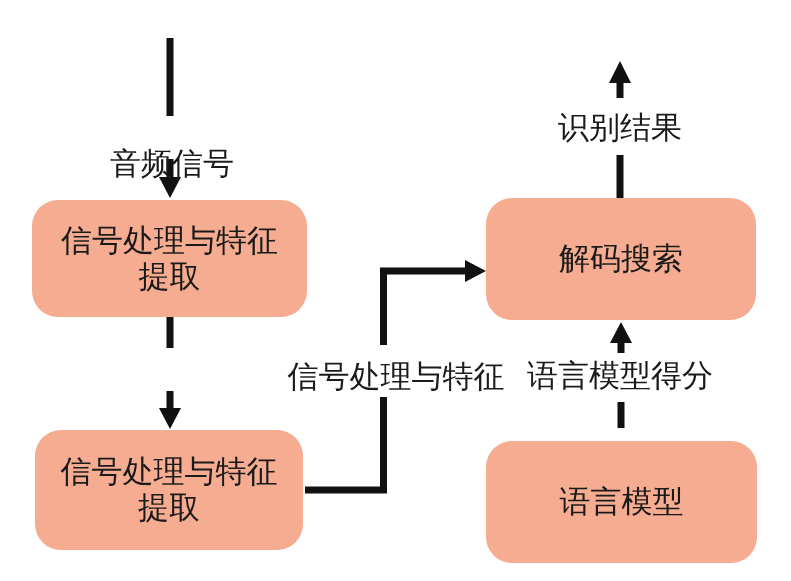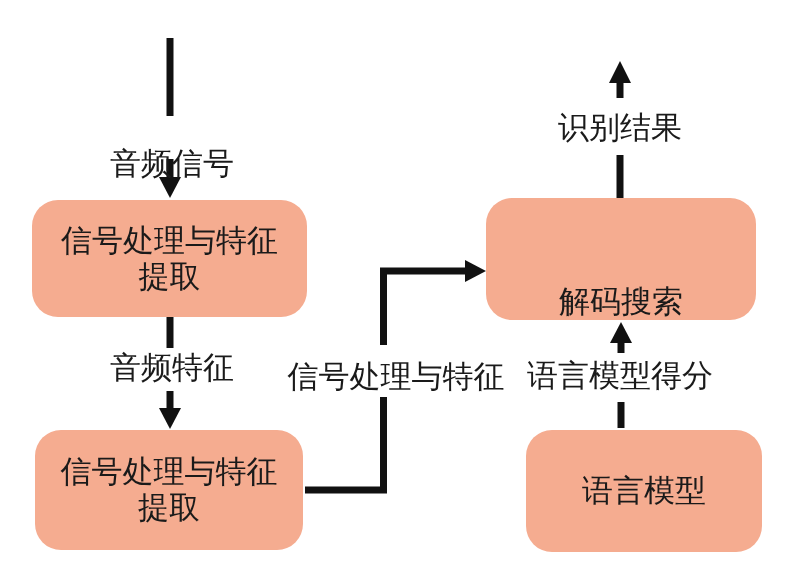--- a/index.html
+++ b/index.html
@@ -30,22 +30,22 @@
     flex-direction: column;
     align-items: center;
     justify-content: center;
     text-align: center;
     color: #1a1a1a;
     font-size: 31px;
     line-height: 36px;
   }
   .node-a { left: 32px;  top: 200px; width: 275px; height: 117px; }
   .node-b { left: 35px;  top: 430px; width: 268px; height: 120px; }
-  .node-c { left: 486px; top: 198px; width: 270px; height: 122px; justify-content: flex-end; }
-  .node-d { left: 486px; top: 430px; width: 236px; height: 122px; margin-left: 40px; }
+  .node-c { left: 486px; top: 198px; width: 270px; height: 122px; }
+  .node-d { left: 486px; top: 441px; width: 271px; height: 122px; }
   .edge-label {
     position: absolute;
     transform: translateX(-50%);
     white-space: nowrap;
     color: #1a1a1a;
     font-size: 31px;
     line-height: 34px;
   }
   .lbl-audio-signal      { left: 172px; top: 119px; margin-top: 28px; }
   .lbl-audio-feature     { left: 172px; top: 351px; }
@@ -97,18 +97,17 @@
 
   <div class="node node-c">
     <span>解码搜索</span>
   </div>
 
   <div class="node node-d">
     <span>语言模型</span>
   </div>
 
   <div class="edge-label lbl-audio-signal">音频信号</div>
-  <div class="edge-label lbl-audio-feature">音频特征</div>
   <div class="edge-label lbl-acoustic-score">信号处理与特征</div>
   <div class="edge-label lbl-recognition">识别结果</div>
   <div class="edge-label lbl-language-score">语言模型得分</div>
 
 </div>
 
 </body></html>

